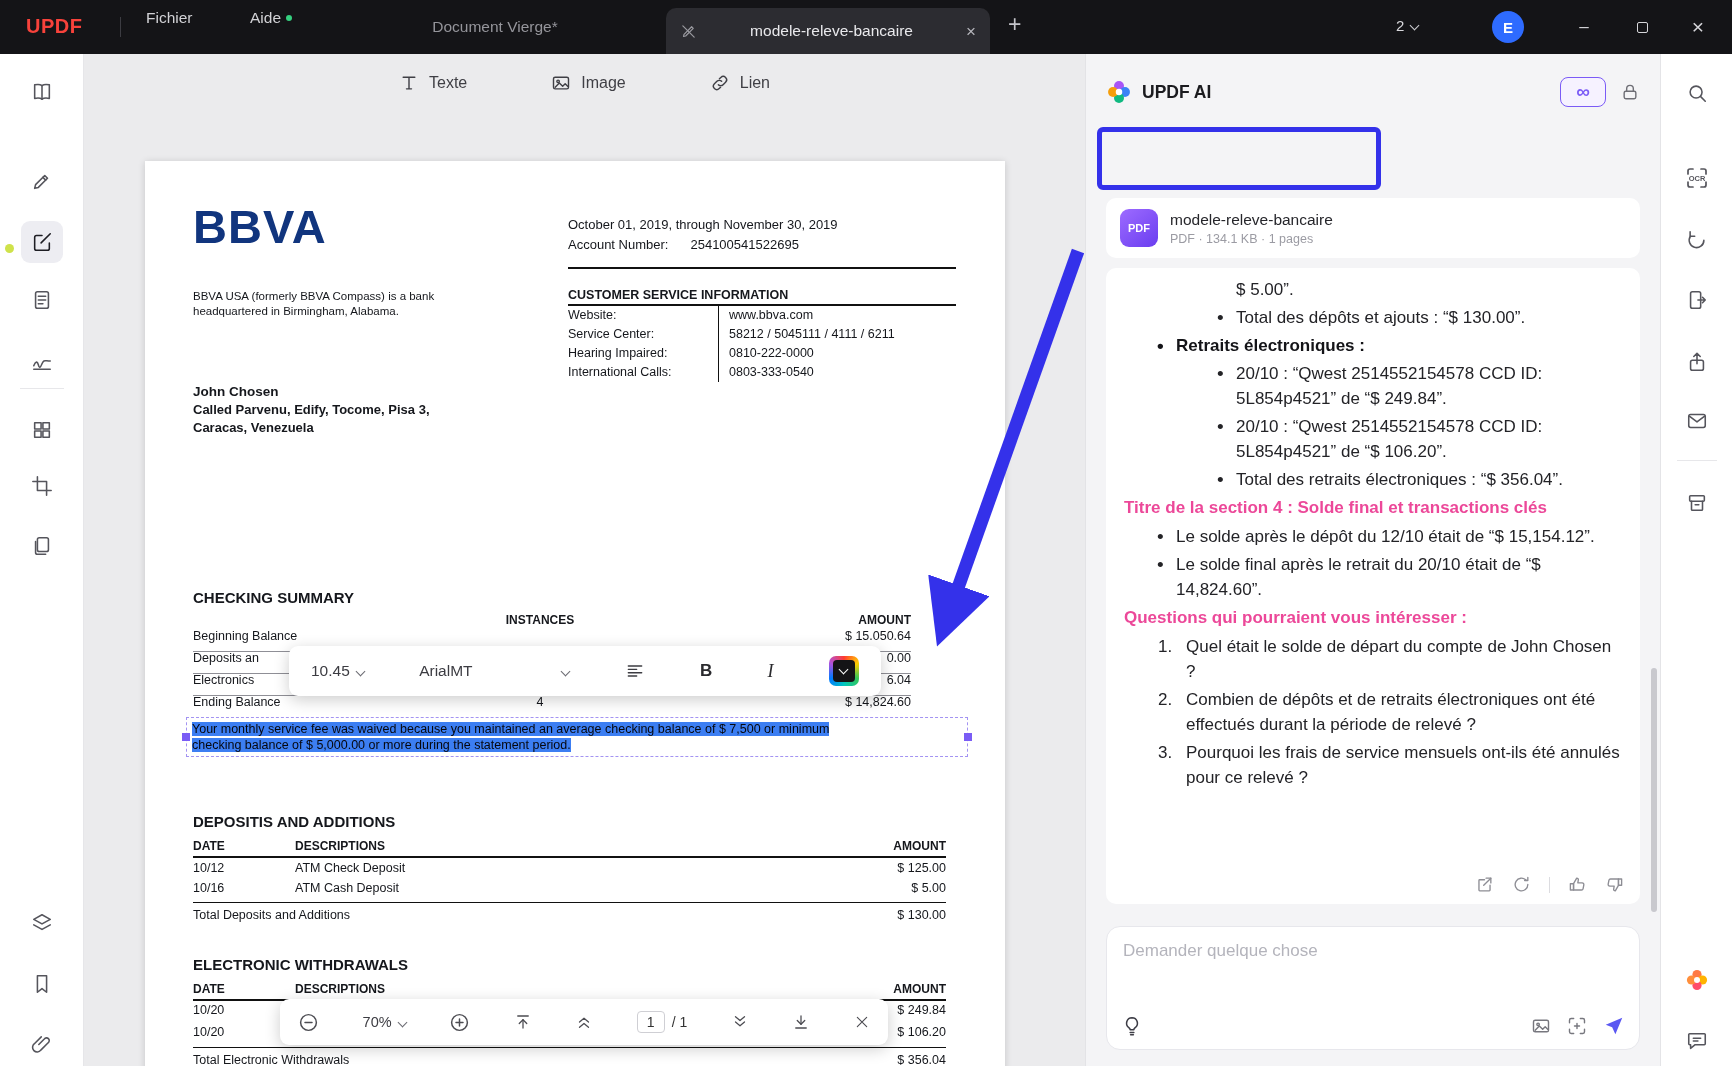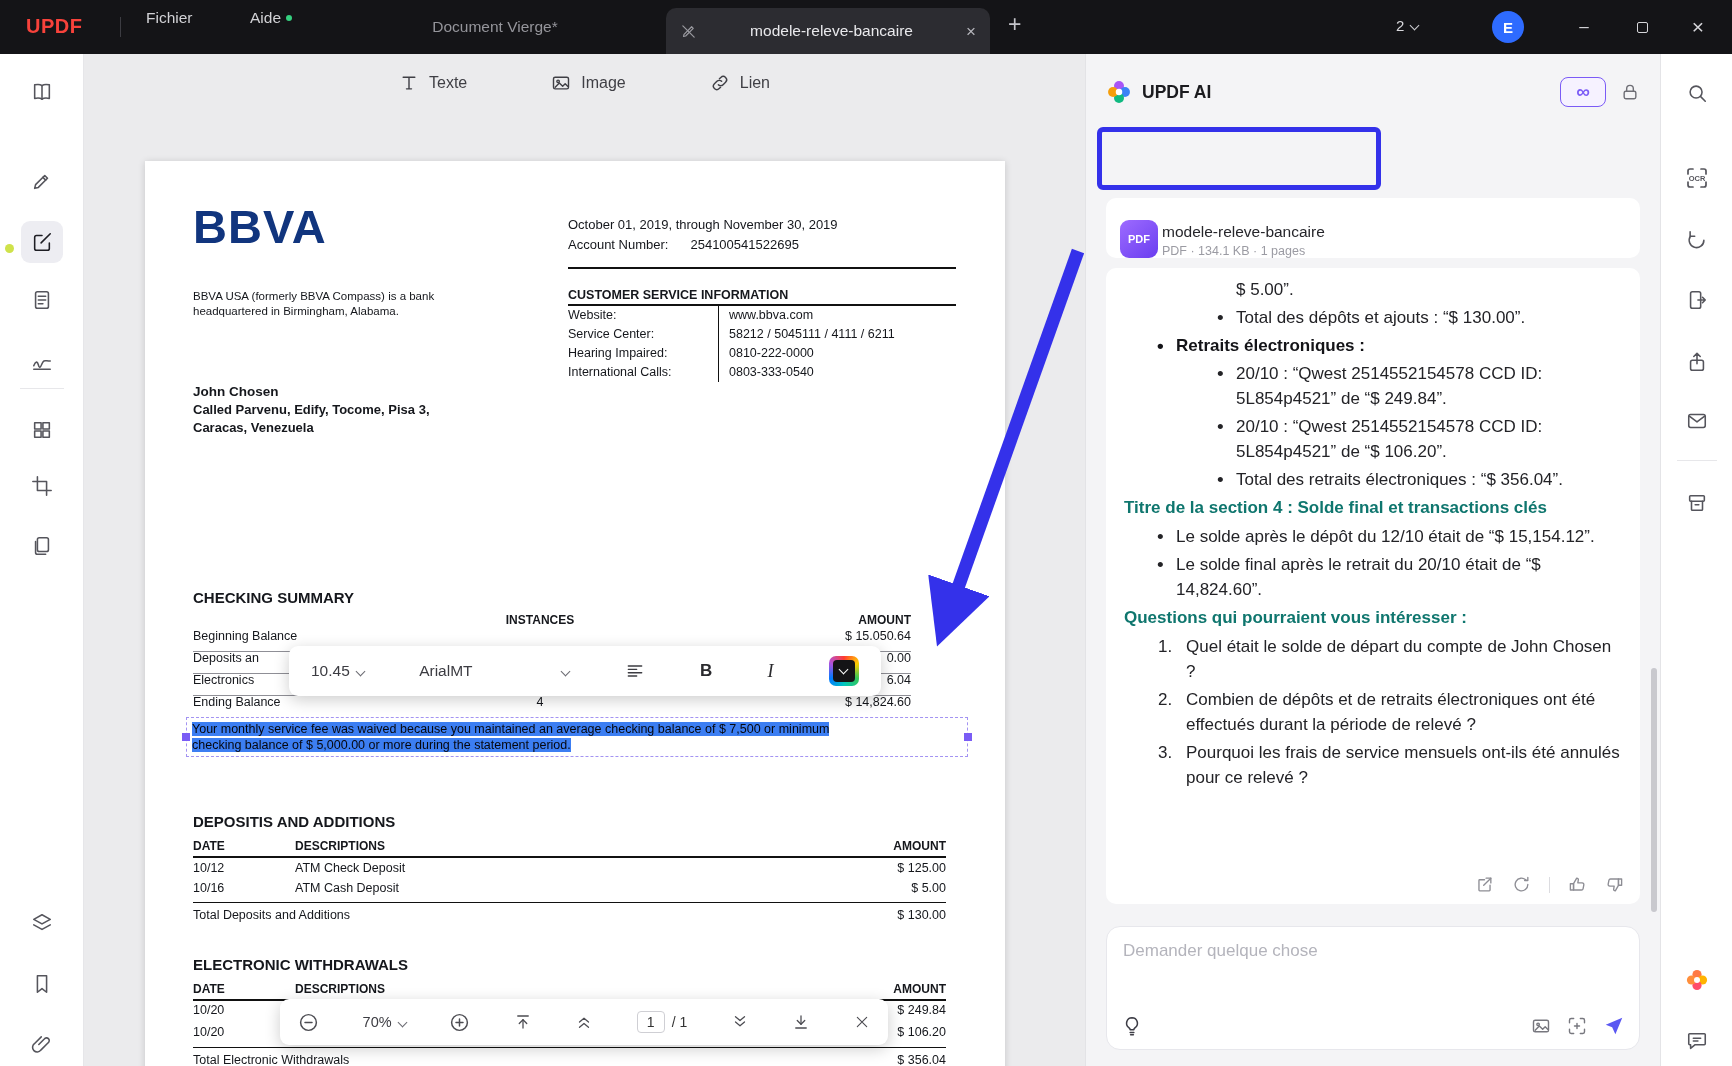--- a/index.html
+++ b/index.html
@@ -93,27 +93,27 @@
 
   
   .ai-panel{position:absolute;left:1085px;top:54px;width:575px;bottom:0;background:#f4f4f6;border-left:1px solid #e3e3e6}
   .ai-header{position:absolute;left:20px;right:20px;top:16px;height:44px;display:flex;align-items:center}
   .ai-title{font-size:17.5px;font-weight:700;color:#1b1b1f;margin-left:10px}
   .inf-btn{margin-left:auto;width:46px;height:30px;border:1.6px solid #7b5bf6;border-radius:8px;color:#7b5bf6;font-size:19px;font-weight:700;display:flex;align-items:center;justify-content:center;background:#f6f2ff}
   .lock-btn{margin-left:14px;color:#6f6f76;display:flex}
   .ai-tabs{position:absolute;left:20px;right:20px;top:82px;height:46px;background:#e7e7eb;border-radius:9px;display:flex;overflow:hidden}
   .ai-tab{flex:1;display:flex;align-items:center;justify-content:center;font-size:16px;color:#2c2c30}
   .ai-tab.selected{background:#fff;border-radius:9px}
-  .file-card{position:absolute;left:20px;right:20px;top:144px;height:60px;background:#fff;border-radius:10px;display:flex;align-items:flex-end;padding:0 14px;gap:4px}
+  .file-card{position:absolute;left:20px;right:20px;top:144px;height:60px;background:#fff;border-radius:10px;display:flex;align-items:center;padding:0 14px;gap:12px}
   .pdf-ico{width:38px;height:38px;border-radius:9px;background:linear-gradient(140deg,#9d6bff,#6a3df0);color:#fff;font-size:11px;font-weight:700;display:flex;align-items:center;justify-content:center;flex:none}
   .file-name{font-size:15.5px;color:#26262b}
   .file-meta{font-size:12.5px;color:#9b9ba3;margin-top:3px}
   .resp-card{position:absolute;left:20px;right:20px;top:214px;height:636px;background:#fff;border-radius:10px;padding:6px 18px 14px;overflow:hidden;font-size:17px;line-height:25px;color:#232327}
   .r-item{position:relative;margin:3px 0}
-  .r-item.h{font-weight:700;margin-top:2px;margin-bottom:4px;color:#0f766e}
+  .r-item.h{font-weight:700;margin-top:2px;margin-bottom:4px;color:#ec4899}
   .r-item.b1,.r-item.b1b{padding-left:52px}
   .r-item.b1::before,.r-item.b1b::before{content:"•";position:absolute;left:33px;font-size:19px}
   .r-item.b1b{font-weight:700;color:#141418}
   .r-item.b2{padding-left:112px}
   .r-item.b2::before{content:"•";position:absolute;left:93px;font-size:19px}
   .r-item.cont{padding-left:112px}
   .r-item.num{padding-left:62px}
   .r-num{position:absolute;left:34px}
   .resp-actions{position:absolute;right:16px;bottom:10px;display:flex;align-items:center;gap:18px;color:#8d8d94}
   .act-div{width:1px;height:16px;background:#dcdce0}

